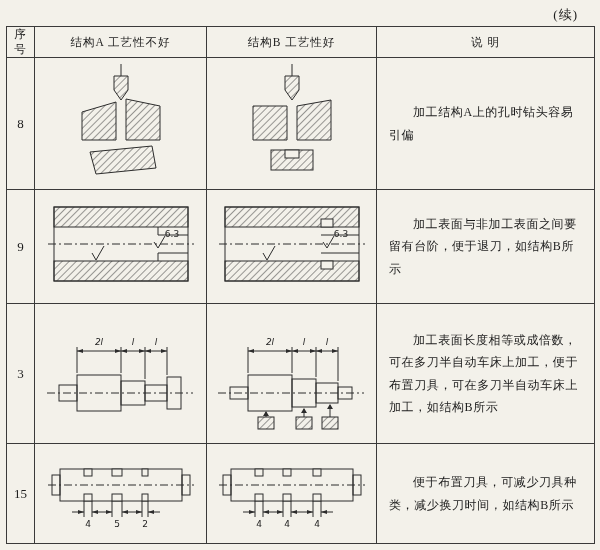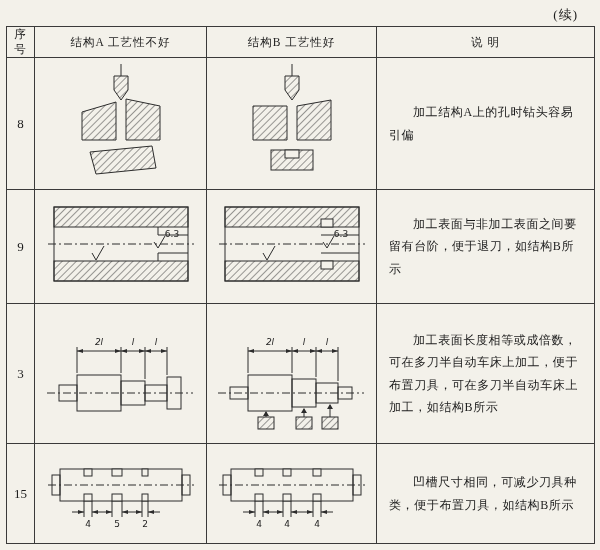--- a/index.html
+++ b/index.html
@@ -298,18 +298,18 @@
                 <polygon points="74,63 80,61 80,65"></polygon>
             <polygon points="96,63 90,61 90,65"></polygon>
                 <polygon points="104,63 110,61 110,65"></polygon>
           </g>
           <text x="42" y="78" text-anchor="middle" fill="#1c1c1c">4</text>
           <text x="70" y="78" text-anchor="middle" fill="#1c1c1c">4</text>
           <text x="100" y="78" text-anchor="middle" fill="#1c1c1c">4</text>
         </svg>
       </td>
       <td class="desc">
-        <p>凹槽尺寸相同，可减少刀具种类，便于布置刀具，如结构B所示</p>
+        <p>便于布置刀具，可减少刀具种类，减少换刀时间，如结构B所示</p>
       </td>
     </tr>
   </tbody>
     </table>
 </div>
 
 </body></html>

